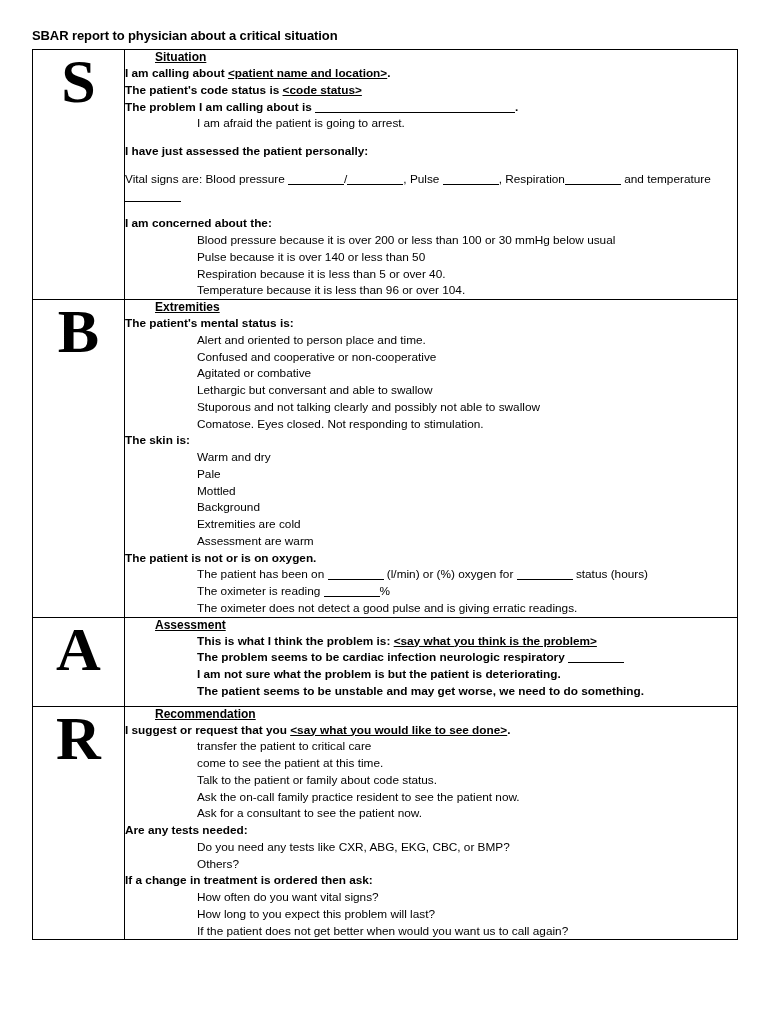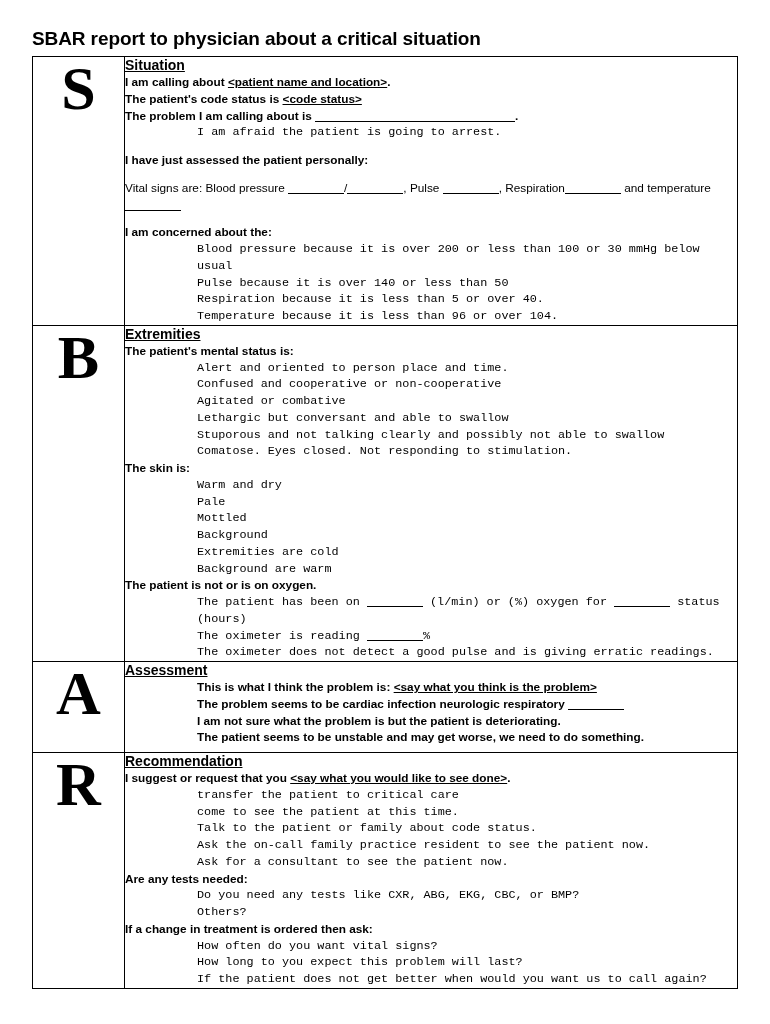--- a/index.html
+++ b/index.html
@@ -13,21 +13,21 @@
     height: 1024px;
     font-family: "Liberation Sans", sans-serif;
     color: #000000;
     position: relative;
     overflow: hidden;
   }
   .page {
     padding: 28px 32px 0 32px;
   }
   .doc-title {
-    font-size: 19px;
+    font-size: 13px;
     font-weight: bold;
     margin: 0 0 6px 0;
     letter-spacing: -0.1px;
   }
   table.sbar {
     border-collapse: collapse;
     width: 706px;
     table-layout: fixed;
   }
   table.sbar td {
@@ -44,29 +44,30 @@
     font-size: 62px;
     line-height: 1;
     padding-bottom: 6px;
   }
   td.body-cell {
     padding: 5px 8px 6px 8px;
   }
   .section-head {
     font-weight: bold;
     text-decoration: underline;
-    font-size: 14px;
+    font-size: 12px;
     margin-bottom: 1px;
+    margin-left: 30px;
   }
   .line {
     font-size: 11.8px;
     line-height: 1.42;
   }
   .line.bold { font-weight: bold; }
-  .line.indent { padding-left: 72px; font-family: Liberation Mono, monospace; }
+  .line.indent { padding-left: 72px; }
   .line.indent2 { padding-left: 72px; }
   .spacer { height: 11px; }
   .spacer-sm { height: 6px; }
   .ul { text-decoration: underline; }
   .blank {
     display: inline-block;
     border-bottom: 1px solid #000;
     height: 0.95em;
     vertical-align: -2px;
   }
@@ -134,21 +135,21 @@
           <div class="line indent">Lethargic but conversant and able to swallow</div>
           <div class="line indent">Stuporous and not talking clearly and possibly not able to swallow</div>
           <div class="line indent">Comatose.  Eyes closed.  Not responding to stimulation.</div>
 
           <div class="line bold">The skin is:</div>
           <div class="line indent">Warm and dry</div>
           <div class="line indent">Pale</div>
           <div class="line indent">Mottled</div>
           <div class="line indent">Background</div>
           <div class="line indent">Extremities are cold</div>
-          <div class="line indent">Background are warm</div>
+          <div class="line indent">Assessment are warm</div>
 
           <div class="line bold">
             <span>The patient </span><span> is not or   is on oxygen.</span>
           </div>
 
           <div class="line indent">
             <span>The patient has been on </span><span class="blank b-md"></span><span> (l/min) or (%) oxygen for </span><span class="blank b-md"></span><span> status (hours)</span>
           </div>
 
           <div class="line indent">

